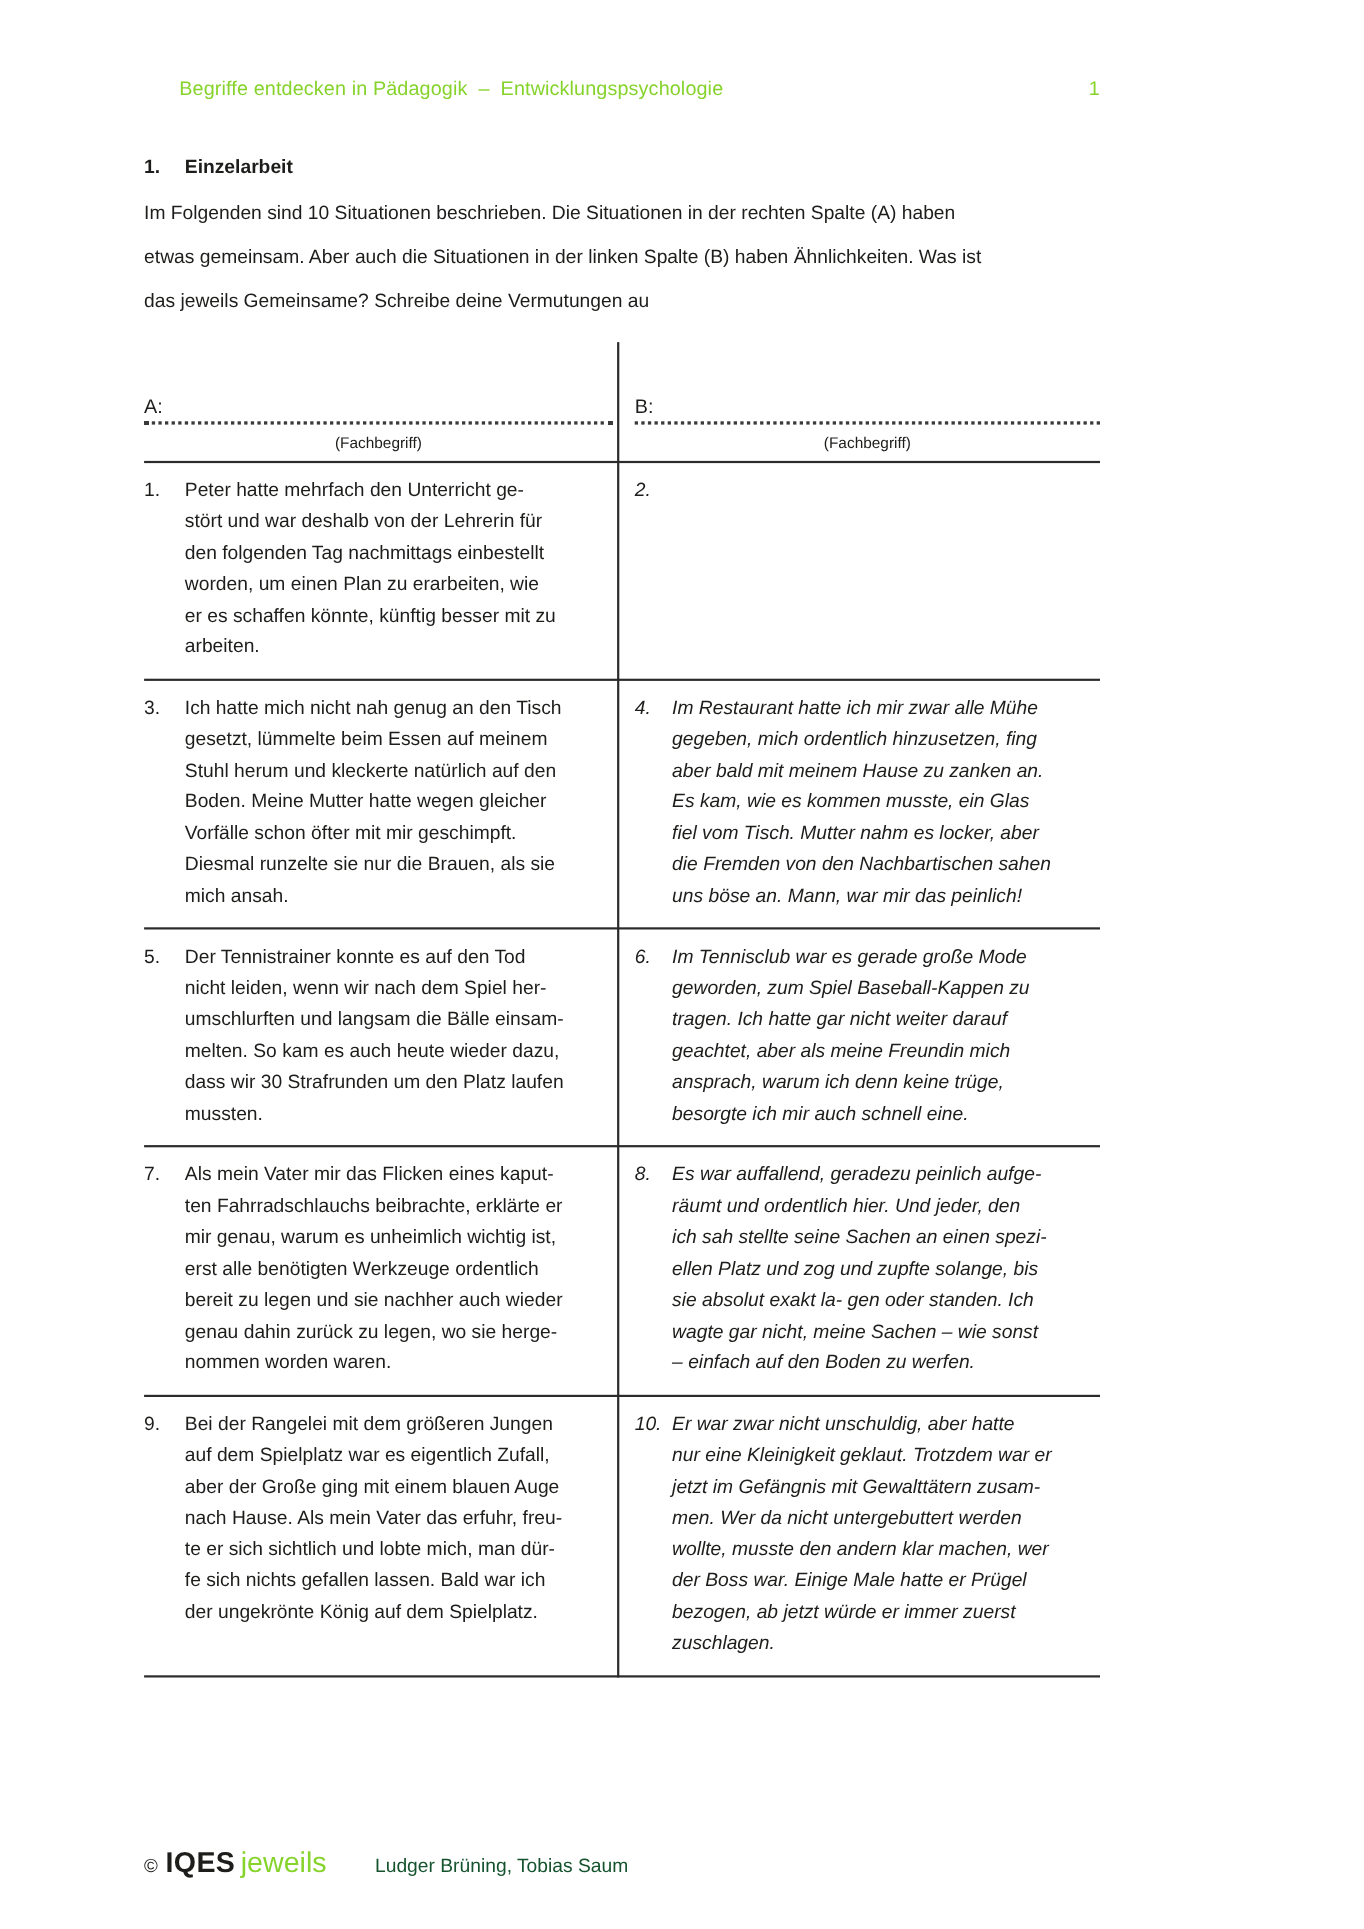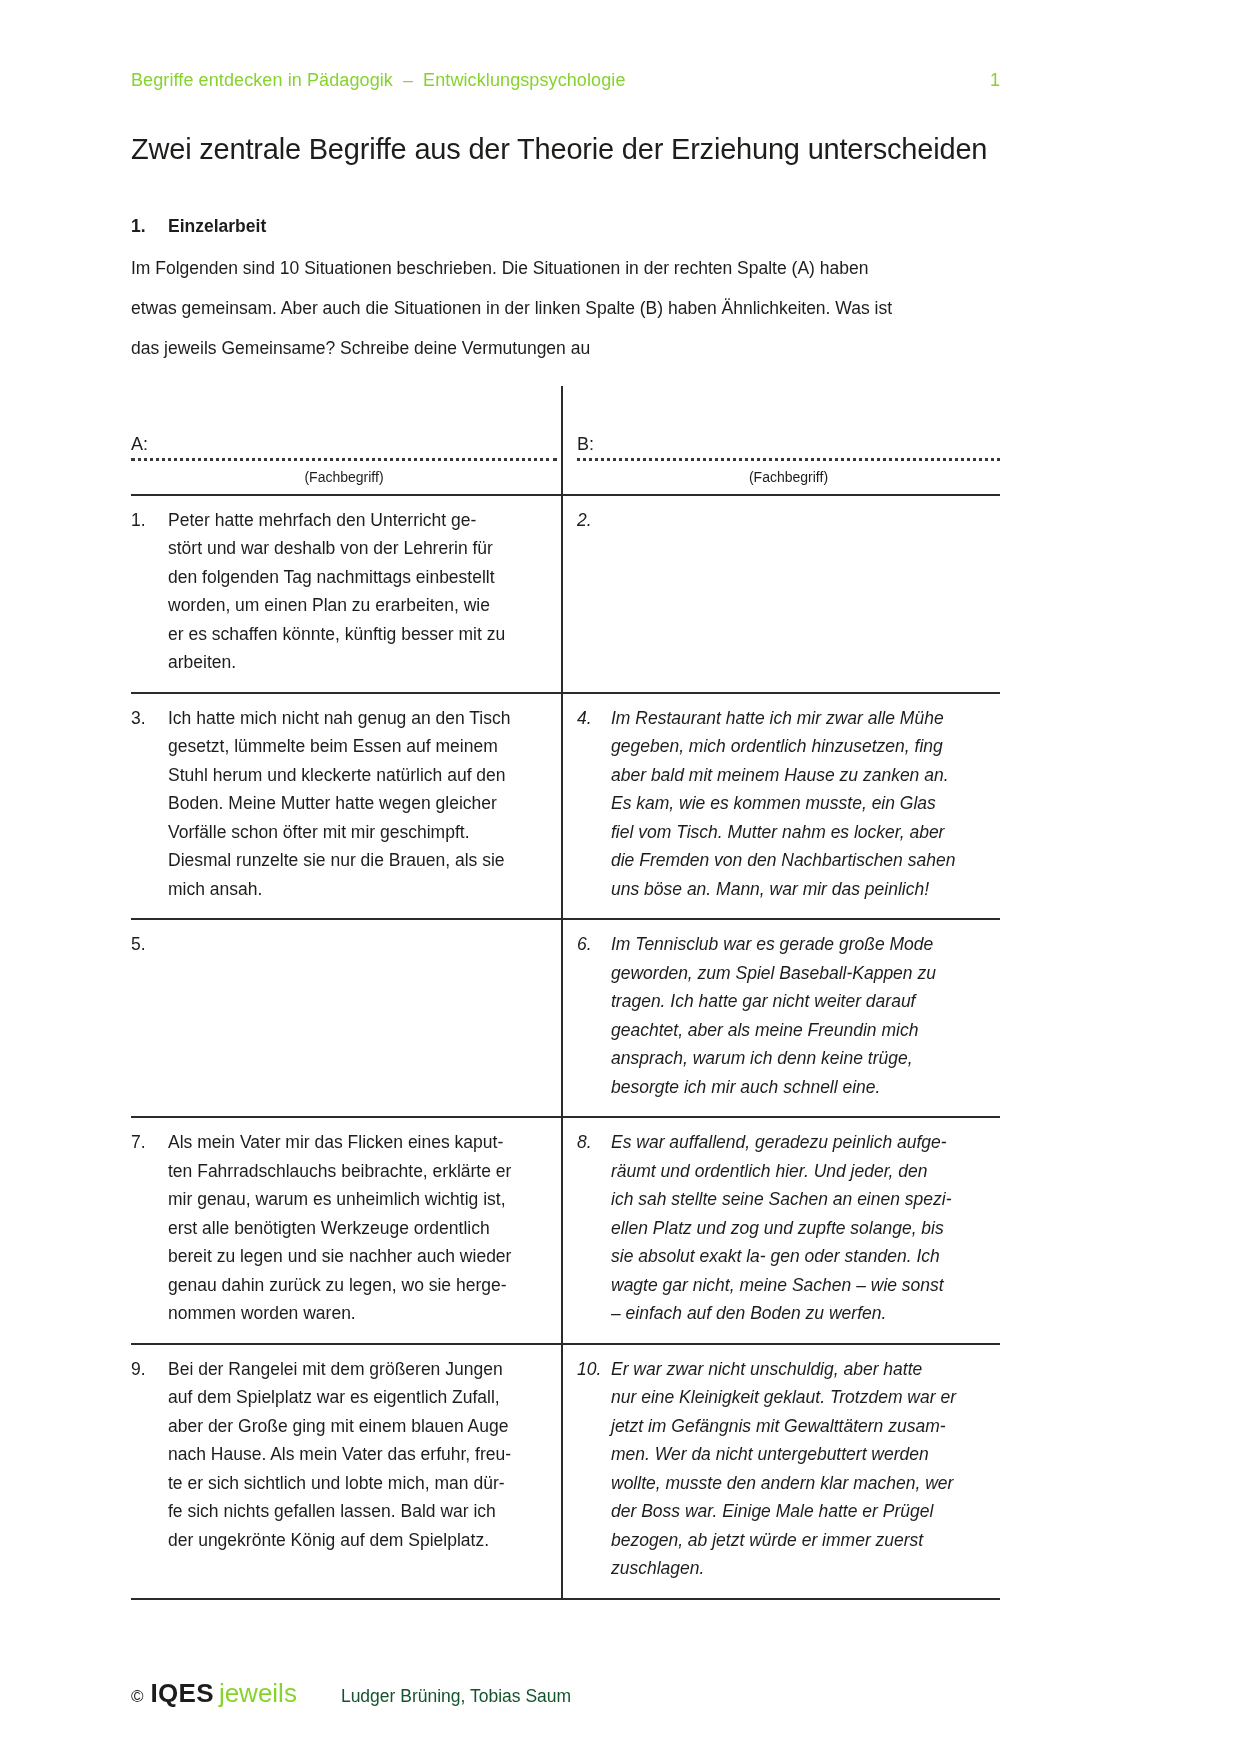--- a/index.html
+++ b/index.html
@@ -12,21 +12,21 @@
     color:#1d1d1b;
     overflow:hidden;
   }
   .content { position:absolute; left:131px; top:0; width:869px; }
 
   
   .doc-header {
     margin-top:70px;
     display:flex; justify-content:space-between; align-items:center;
     color:var(--accent,#86d32b);
-    font-size:18px; letter-spacing:0.1px;
+    font-size:18px; letter-spacing:0.1px;margin-left:32px;
   }
   .doc-header .sep { margin:0 10px; }
 
   
   .doc-title {
     margin:42px 0 0 0;
     font-size:29px; font-weight:400; letter-spacing:-0.2px;
     white-space:nowrap;
   }
 
@@ -82,21 +82,20 @@
 <div class="page">
   <div class="content">
 
     <div class="doc-header">
       <div>
         <span>Begriffe entdecken in Pädagogik</span><span class="sep">–</span><span>Entwicklungspsychologie</span>
       </div>
       <div>1</div>
     </div>
 
-    <h1 class="doc-title">Zwei zentrale Begriffe aus der Theorie der Erziehung unterscheiden</h1>
 
     <div class="task-heading">
       <span class="tnum">1.</span><span>Einzelarbeit</span>
     </div>
 
     <p class="instructions">Im Folgenden sind 10 Situationen beschrieben. Die Situationen in der rechten Spalte (A) haben
 etwas gemeinsam. Aber auch die Situationen in der linken Spalte (B) haben Ähnlichkeiten. Was ist
 das jeweils Gemeinsame? Schreibe deine Vermutungen au</p>
 
     <div class="worksheet">
@@ -149,20 +148,26 @@
 Es kam, wie es kommen musste, ein Glas
 fiel vom Tisch. Mutter nahm es locker, aber
 die Fremden von den Nachbartischen sahen
 uns böse an. Mann, war mir das peinlich!</div>
           </div>
         </div>
 
         <div class="t-row">
           <div class="cell cell-left">
             <span class="num">5.</span>
+            <div class="txt">Der Tennistrainer konnte es auf den Tod
+nicht leiden, wenn wir nach dem Spiel her-
+umschlurften und langsam die Bälle einsam-
+melten. So kam es auch heute wieder dazu,
+dass wir 30 Strafrunden um den Platz laufen
+mussten.</div>
           </div>
           <div class="cell cell-right">
             <span class="num">6.</span>
             <div class="txt">Im Tennisclub war es gerade große Mode
 geworden, zum Spiel Baseball-Kappen zu
 tragen. Ich hatte gar nicht weiter darauf
 geachtet, aber als meine Freundin mich
 ansprach, warum ich denn keine trüge,
 besorgte ich mir auch schnell eine.</div>
           </div>

